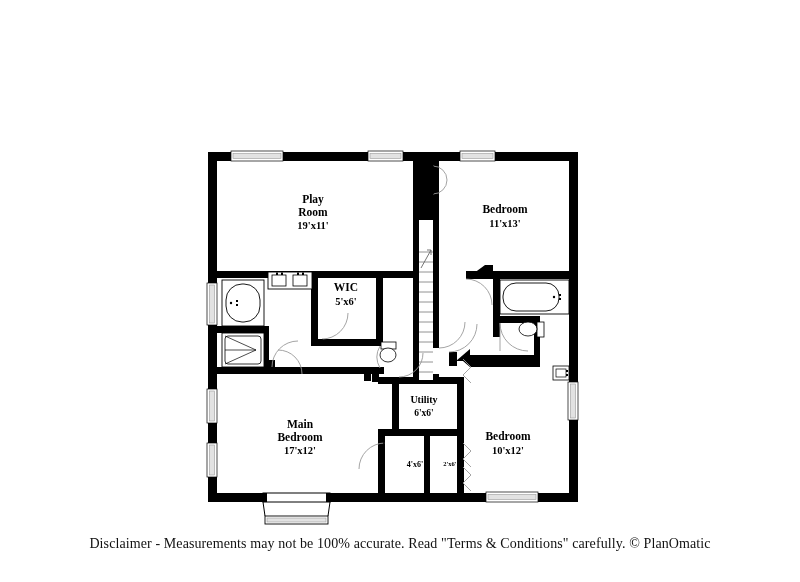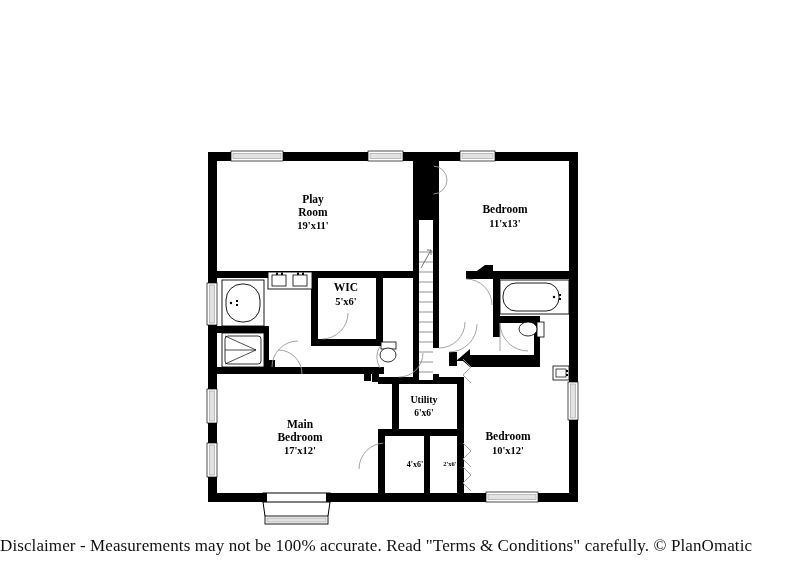--- a/index.html
+++ b/index.html
@@ -38,23 +38,23 @@
   .room-dims { font-size: 10.5px; }
   .room-name-sm { font-size: 10px; }
   .room-dims-sm { font-size: 9.5px; }
   .closet-dims { font-size: 8px; font-weight: bold; }
   .closet-dims-tiny { font-size: 6.5px; font-weight: bold; }
   #disclaimer {
     position: absolute;
     left: 0;
     top: 536px;
     width: 800px;
-    text-align: left;
+    text-align: center;
     font-family: "Liberation Serif", serif;
-    font-size: 17px;
+    font-size: 14px;
     color: #111111;
     letter-spacing: 0.1px;
   }
 </style>
 </head>
 <body>
 
 <div id="floorplan-root">
 
   <svg id="plan-svg" viewBox="0 0 800 582">

